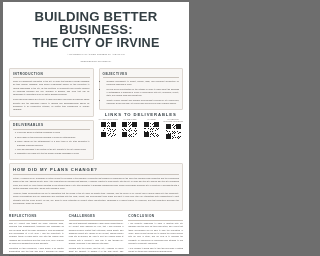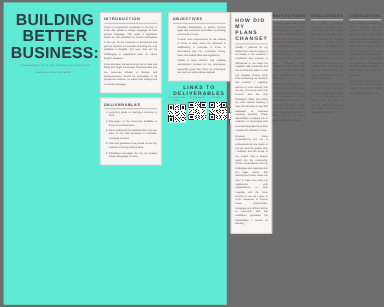--- a/index.html
+++ b/index.html
@@ -5,24 +5,24 @@
   html,body{margin:0;padding:0;}
   body{
     width:192px;height:256px;
     background:#6e6e6e;
     font-family:"Liberation Sans",sans-serif;
     overflow:hidden;
   }
   .poster{
     position:absolute;left:3px;top:2px;
     width:186px;height:252px;
-    background:#5eead4;
+    background:#ffffff;
     box-sizing:border-box;
     padding:5px 6px 4px 6px;
-    display:flex;flex-direction:row;
+    display:flex;flex-direction:column;
   }
 
   
   .hdr{text-align:center;padding-top:3px;}
   .hdr .t1,.hdr .t2{
     font-weight:bold;color:#333e43;
     letter-spacing:.2px;line-height:1.02;
     font-size:13.2px;
   }
   .hdr .t2{font-size:12.6px;}
@@ -69,20 +69,21 @@
   .cols3{display:flex;gap:5px;margin-top:3.5px;flex:1;}
   .cols3 > div{flex:1;min-width:0;}
 </style>
 </head>
 <body>
 
 <div class="poster">
 
   <div class="hdr">
     <div class="t1">BUILDING BETTER BUSINESS:</div>
+    <div class="t2">THE CITY OF IRVINE</div>
     <div class="sub">A LEADERSHIP IN ACTION PROJECT BY ALEXIS KIM</div>
     <div class="sub">GEORGETOWN UNIVERSITY</div>
   </div>
   <div class="rule"></div>
 
   <div class="cols2">
 
     <div>
       <div class="card">
         <h3>INTRODUCTION</h3>

